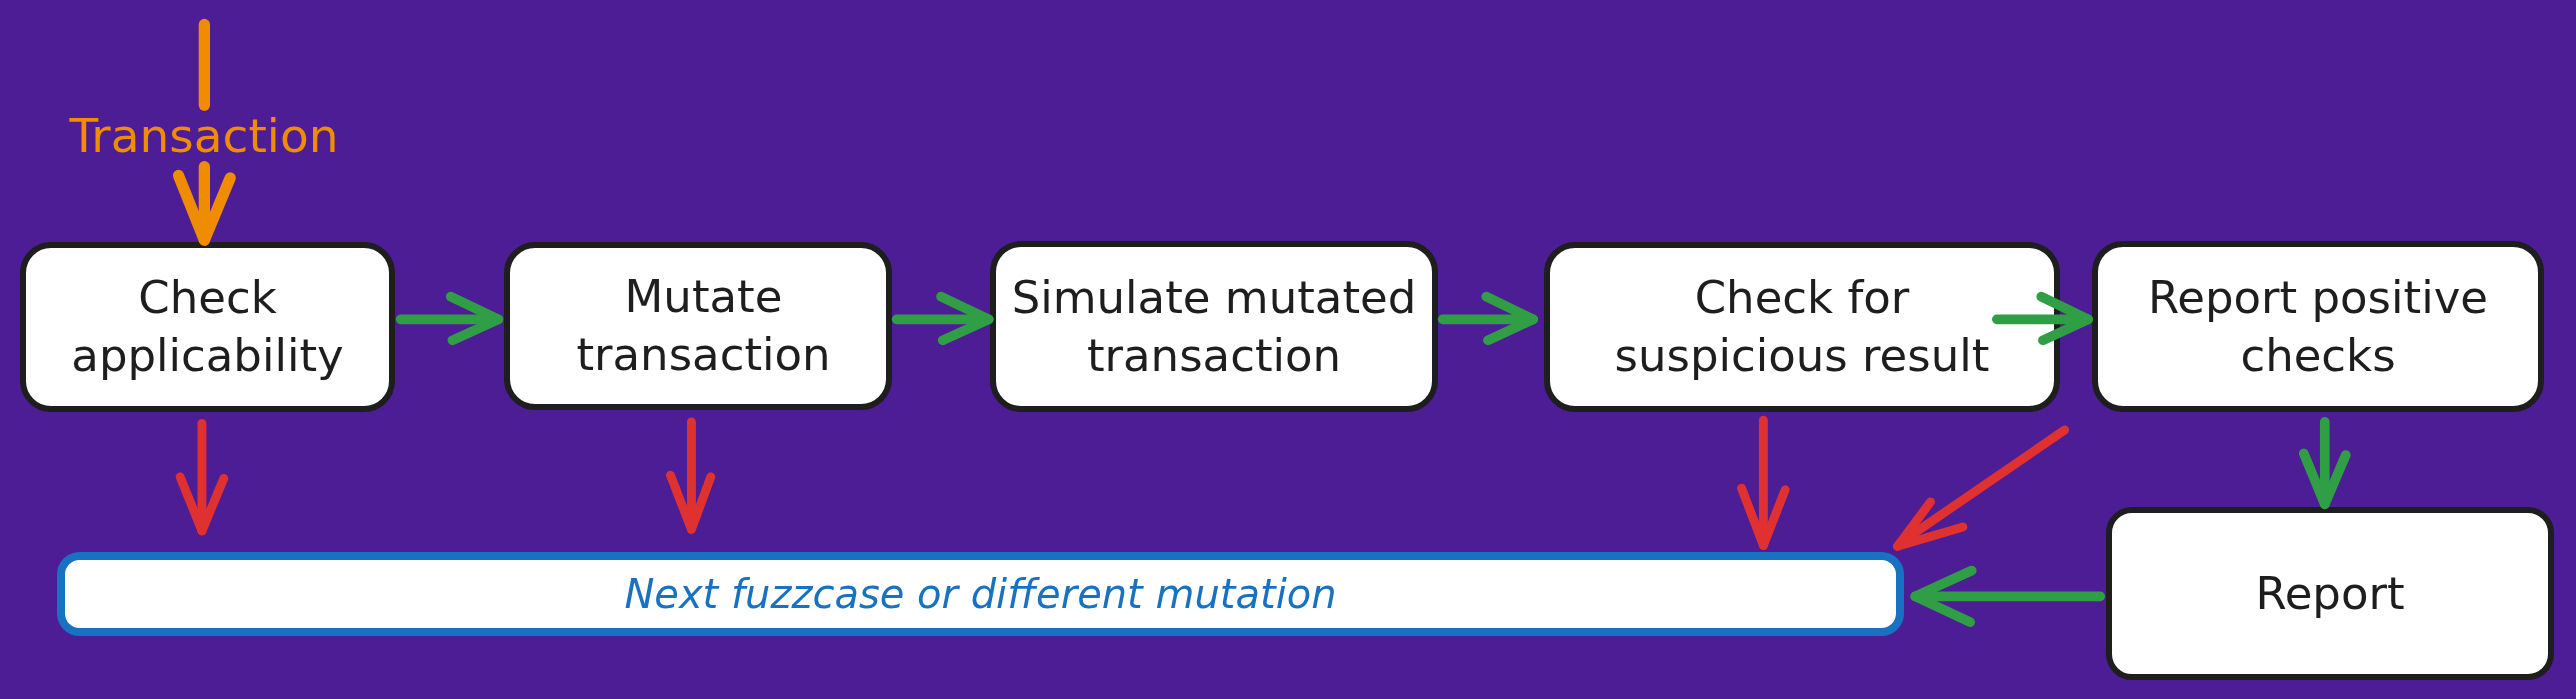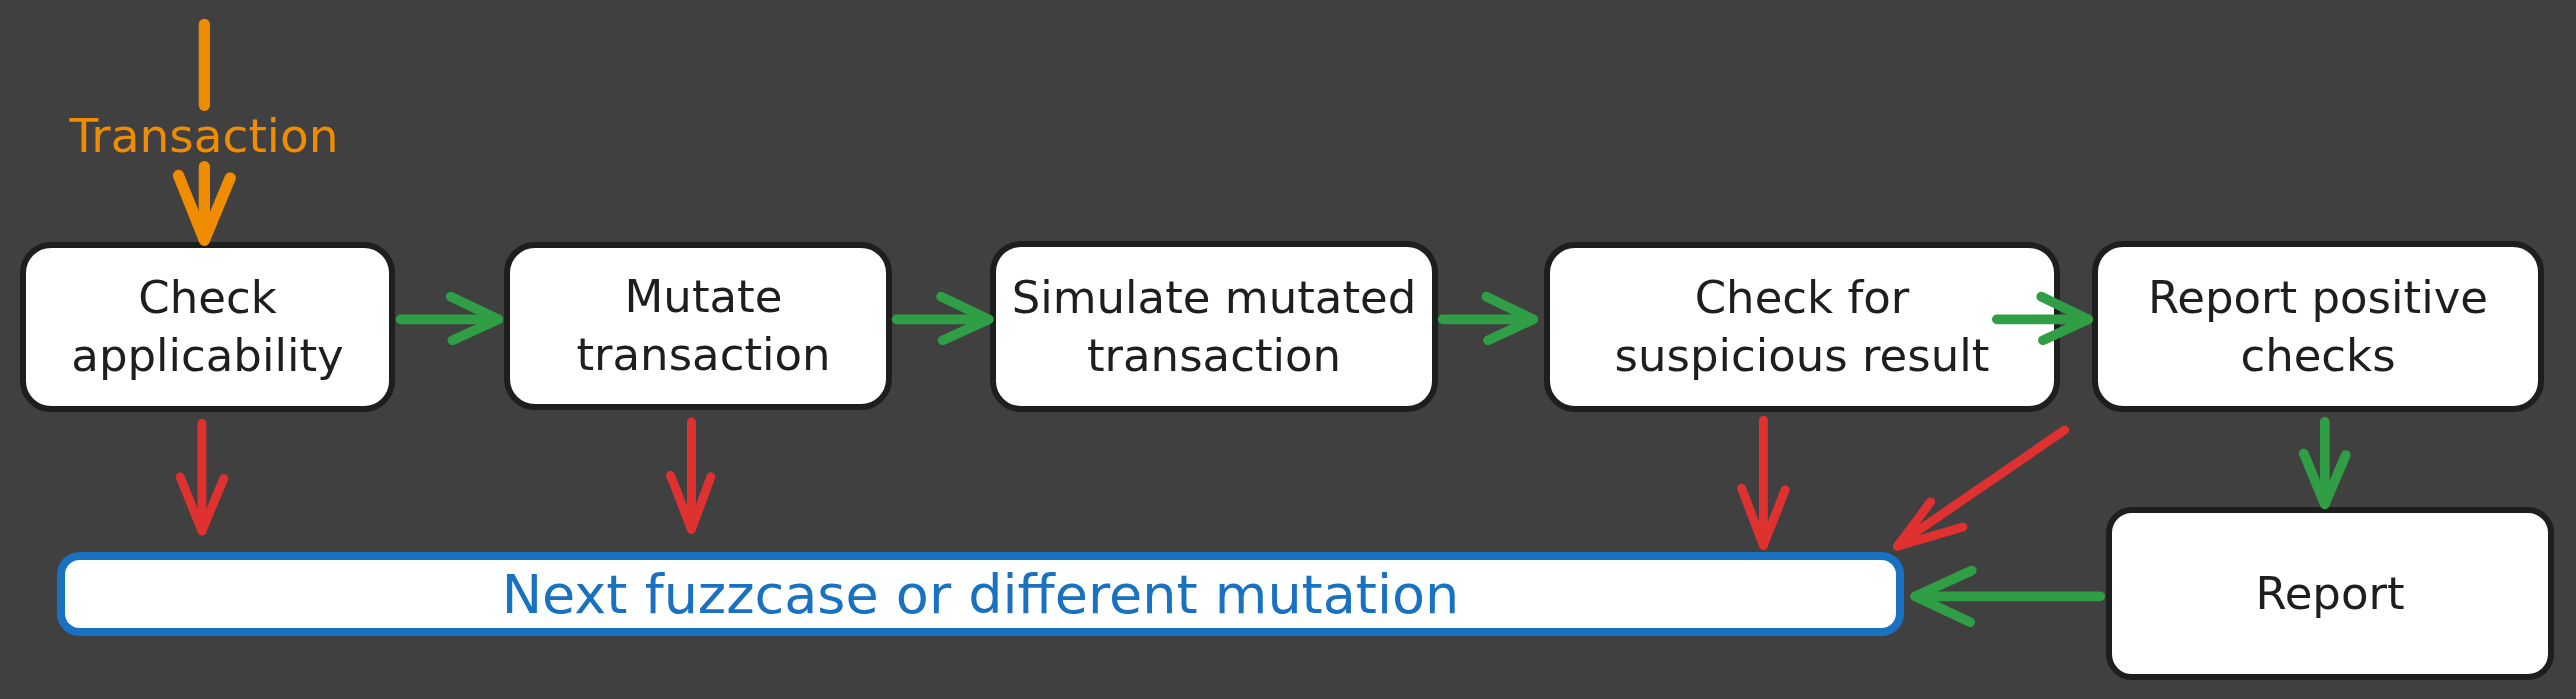--- a/index.html
+++ b/index.html
@@ -4,21 +4,21 @@
 <style>
   html, body {
     margin: 0;
     padding: 0;
     background: #ffffff;
   }
   .canvas {
     position: relative;
     width: 2576px;
     height: 700px;
-    background: #404040;
+    background: #4c1d95;
     overflow: hidden;
     font-family: "DejaVu Sans", "Liberation Sans", sans-serif;
   }
   .edges-layer {
     position: absolute;
     left: 0; top: 0;
     width: 2576px;
     height: 700px;
     pointer-events: none;
     z-index: 3;
@@ -61,21 +61,22 @@
     box-sizing: border-box;
     left: 57px; top: 552px;
     width: 1847px; height: 84px;
     border: 8px solid var(--blue, #1971c2);
     border-radius: 22.6px;
     background: #ffffff;
     display: flex;
     align-items: center;
     justify-content: center;
     color: var(--blue, #1971c2);
-    font-size: 54px;
+    font-size: 40px;
+    font-style: italic;
     z-index: 2;
     white-space: nowrap;
   }
 
   .transaction-label {
     position: absolute;
     left: 204px;
     top: 111px;
     transform: translateX(-50%);
     color: var(--orange, #f08c00);

